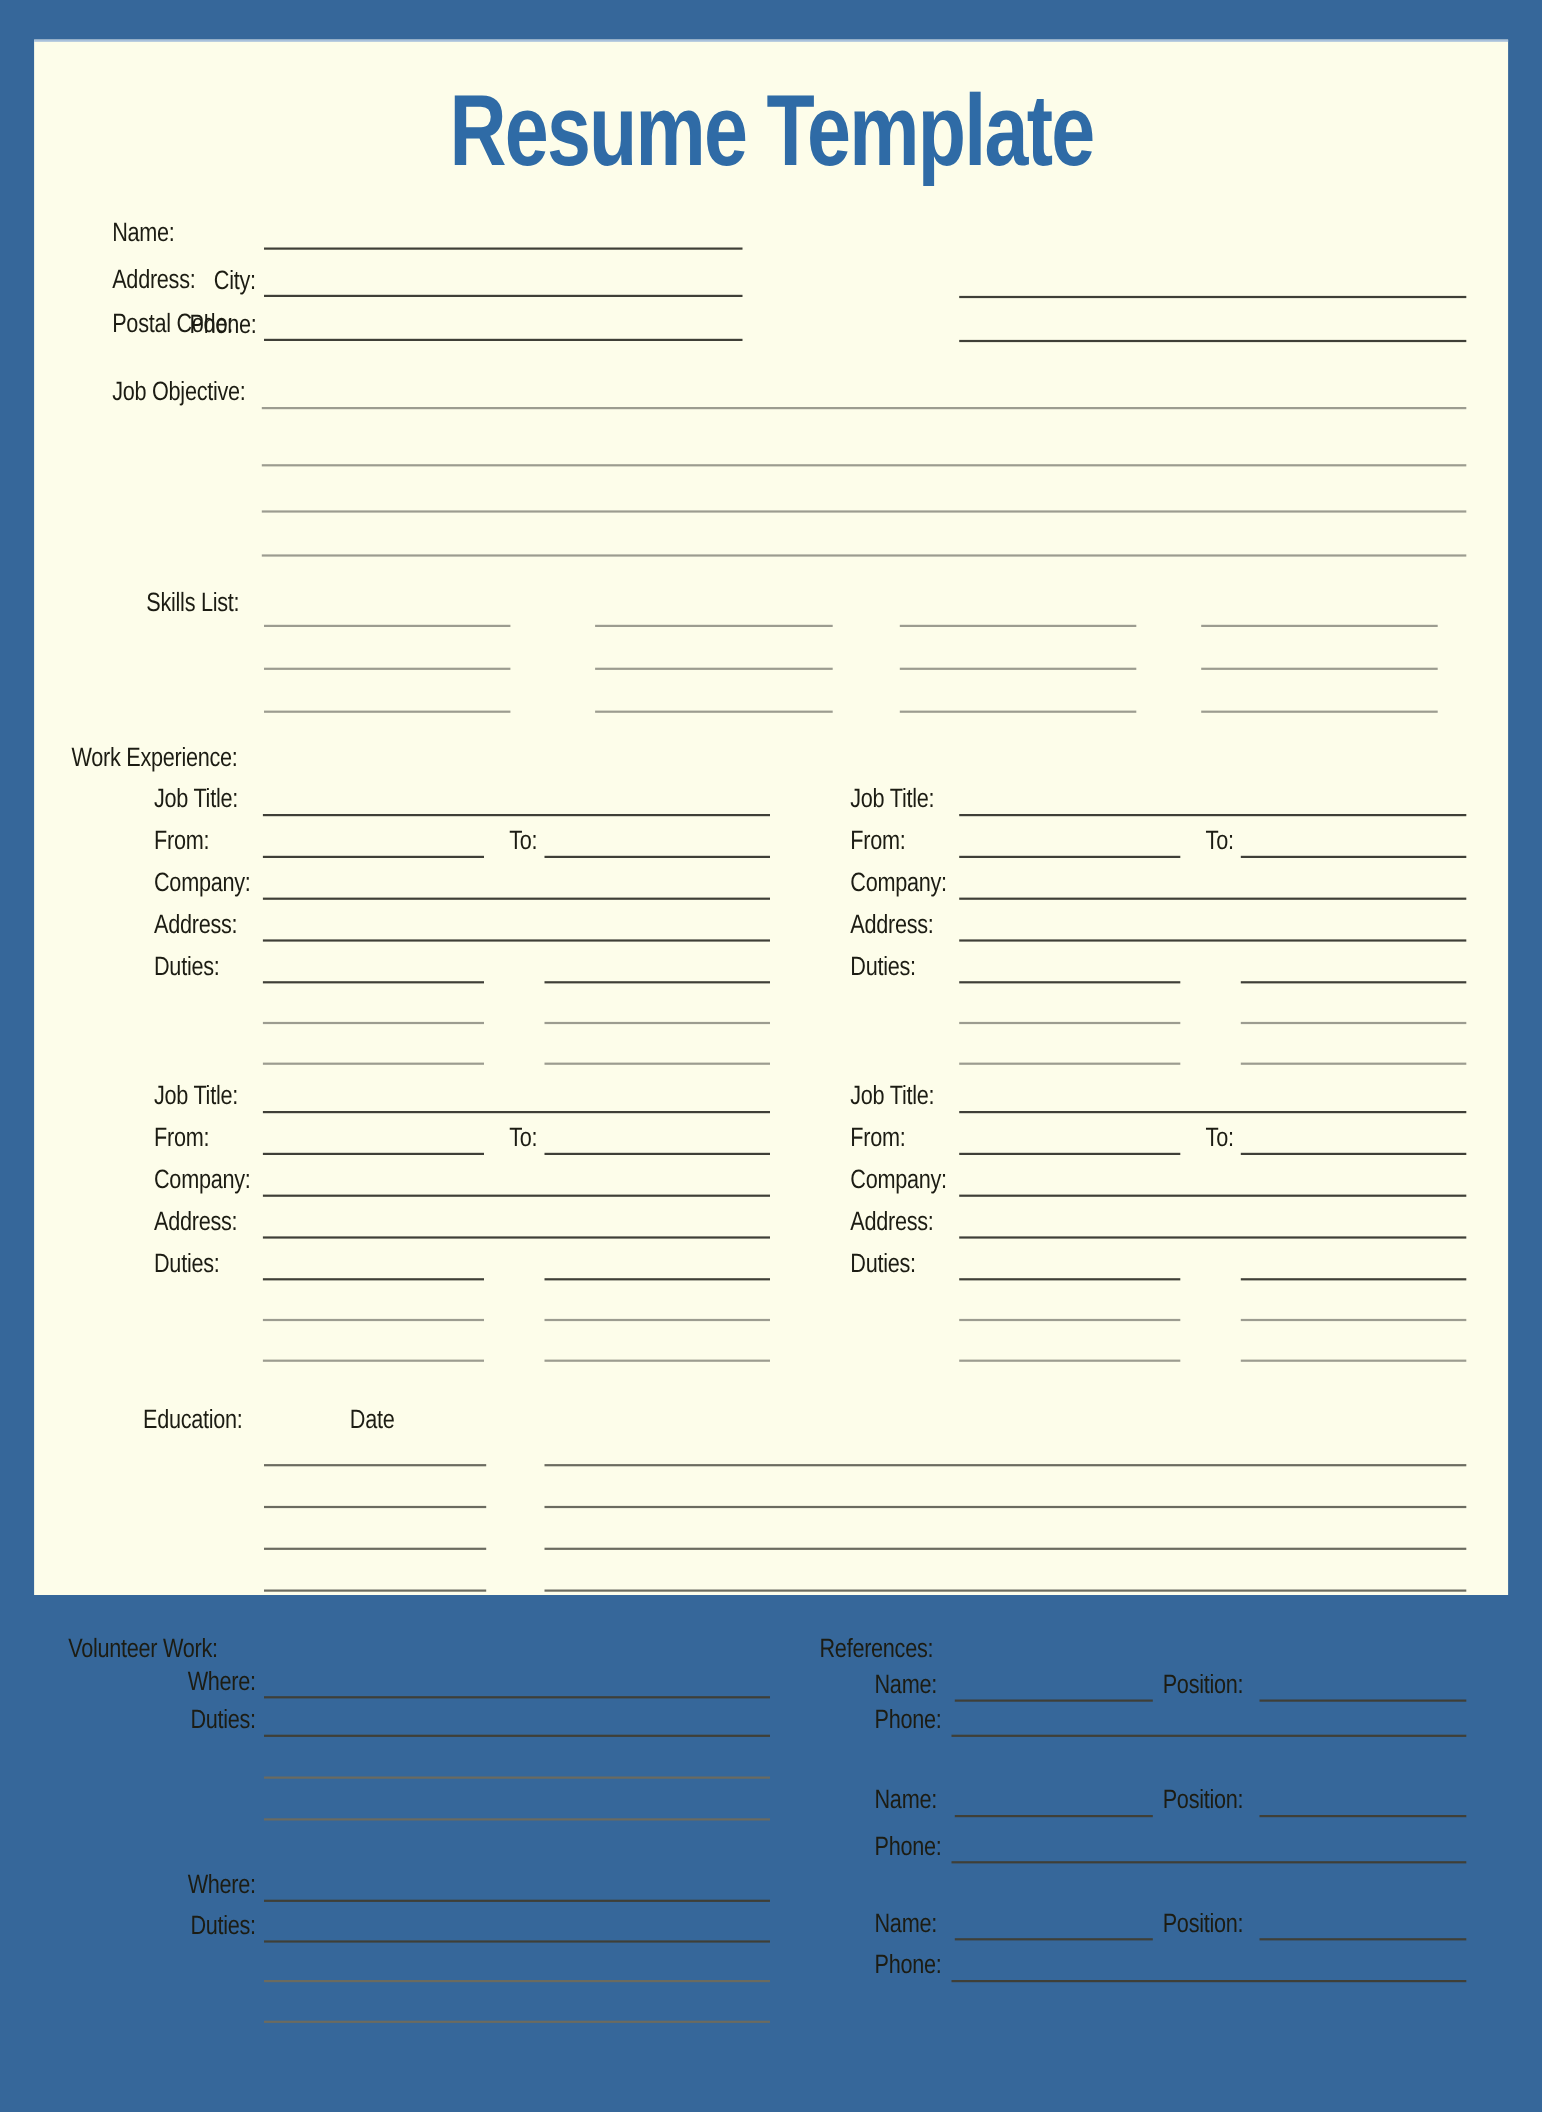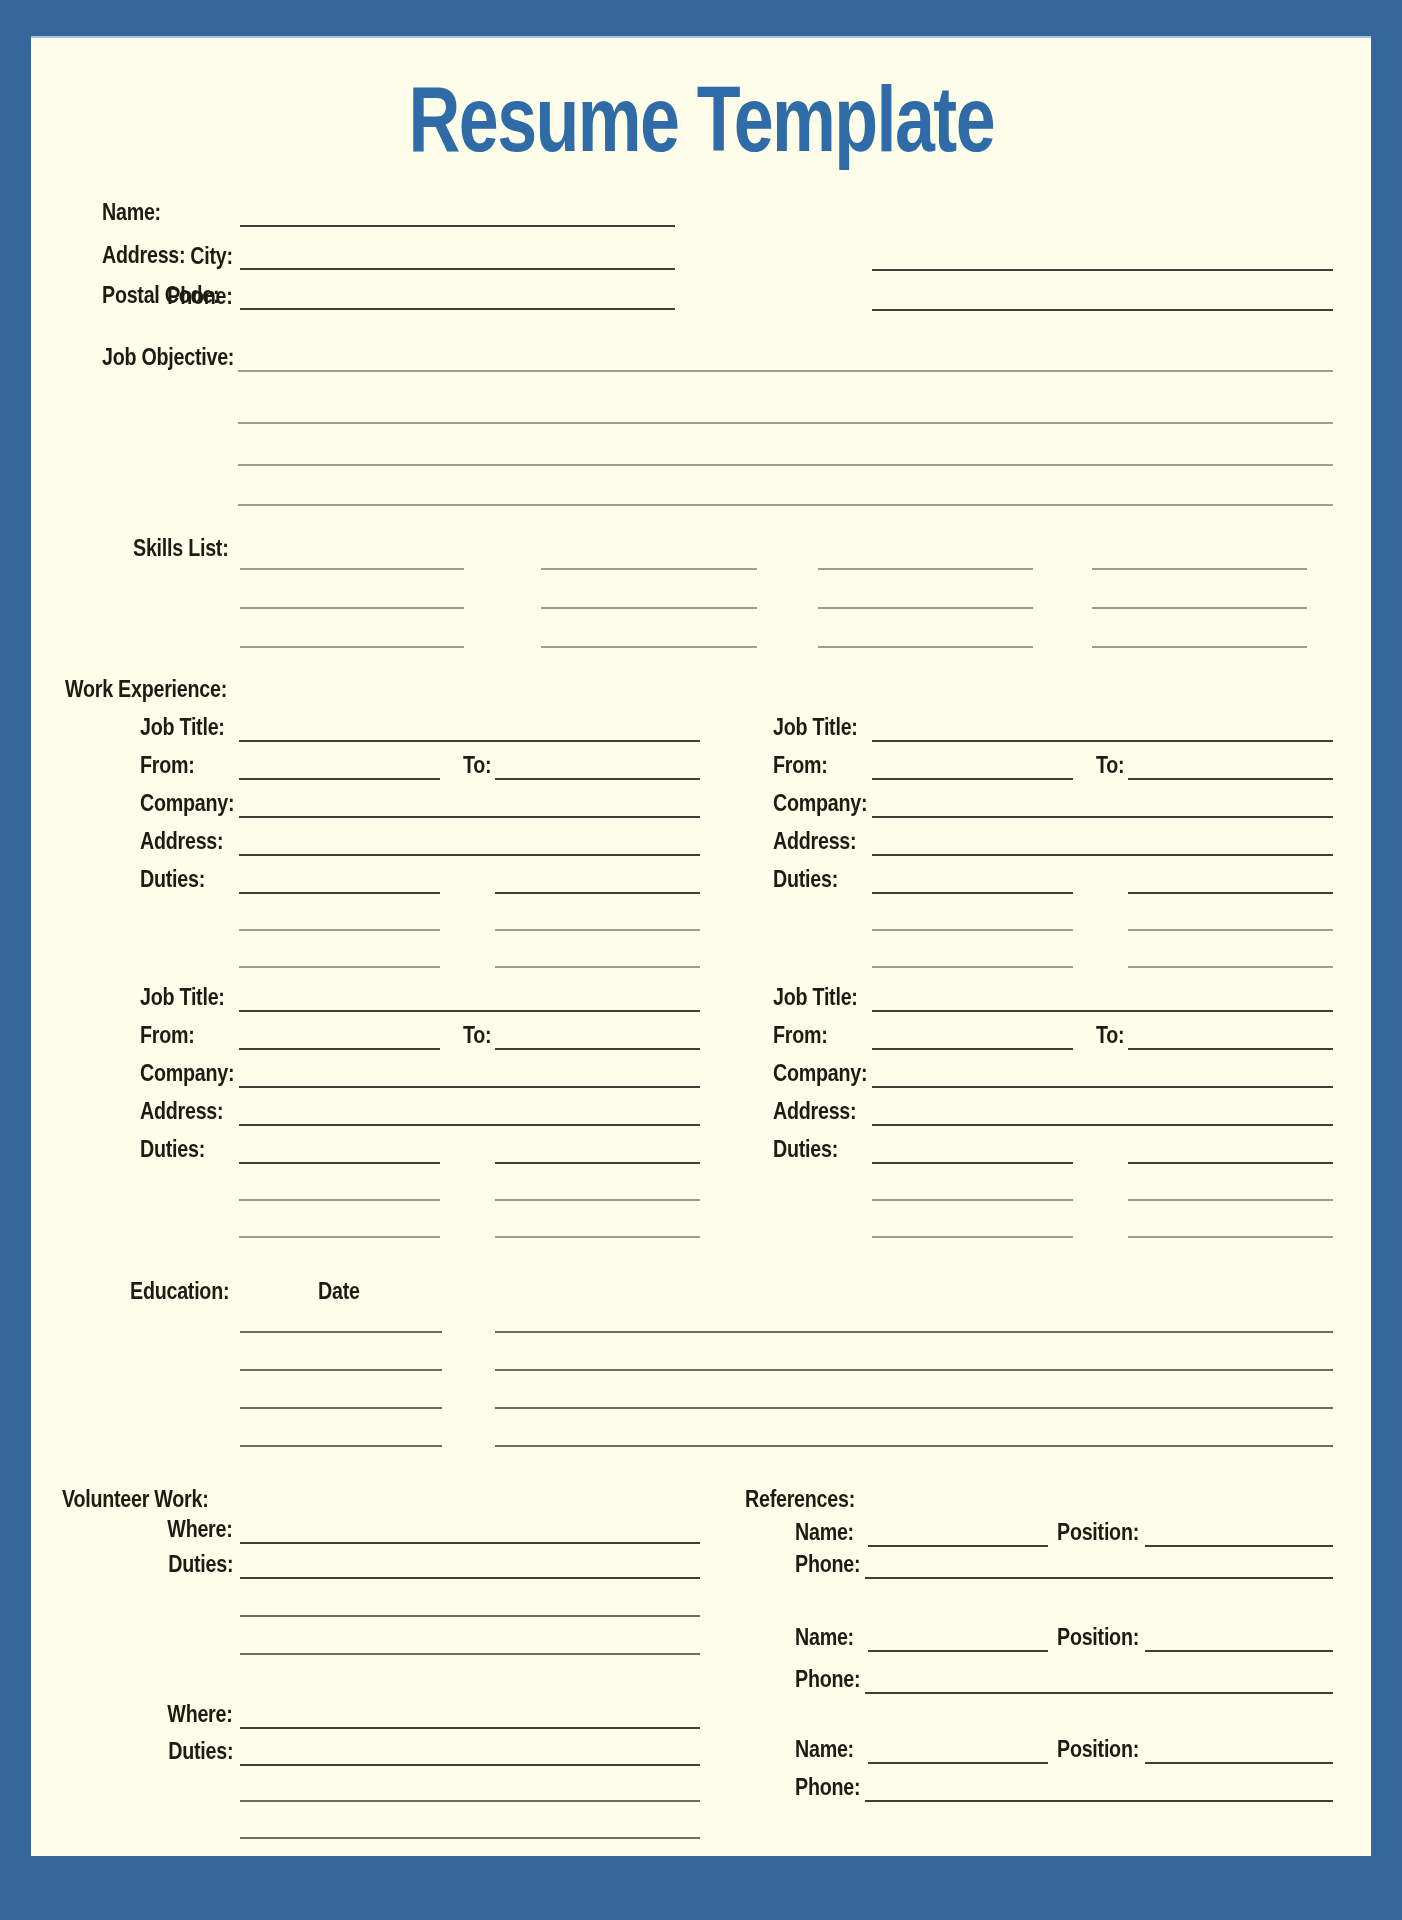--- a/index.html
+++ b/index.html
@@ -15,40 +15,40 @@
   html,body{width:1402px;height:1920px;}
   body{
     background:var(--frame-blue);
     font-family:"Liberation Sans",sans-serif;
     position:relative;
     overflow:hidden;
   }
   .page{
     position:absolute;
     left:31px;top:36px;
-    width:1340px;height:1820px;
+    width:1340px;height:1414px;
     background:var(--page-bg);
     border-top:2px solid #A9C1DC;
   }
   .title-wrap{
     position:absolute;left:0;top:26px;width:1340px;height:112px;
     text-align:center;
   }
   .title-wrap .t{
     display:inline-block;
     font-size:92px;line-height:110px;font-weight:700;
     letter-spacing:-2px;
     color:var(--title-blue);
     transform:scaleX(.78);
     transform-origin:50% 50%;
     white-space:nowrap;
   }
   .lb{
     position:absolute;
-    font-size:24px;line-height:26px;font-weight:700;
+    font-size:24px;line-height:26px;font-weight:400;
     color:var(--ink);
     white-space:nowrap;
   }
   .lb .t{
     display:inline-block;
     transform:scaleX(.82);
     transform-origin:0 50%;
     letter-spacing:-0.3px;
   }
   .lb.r{text-align:right;}

